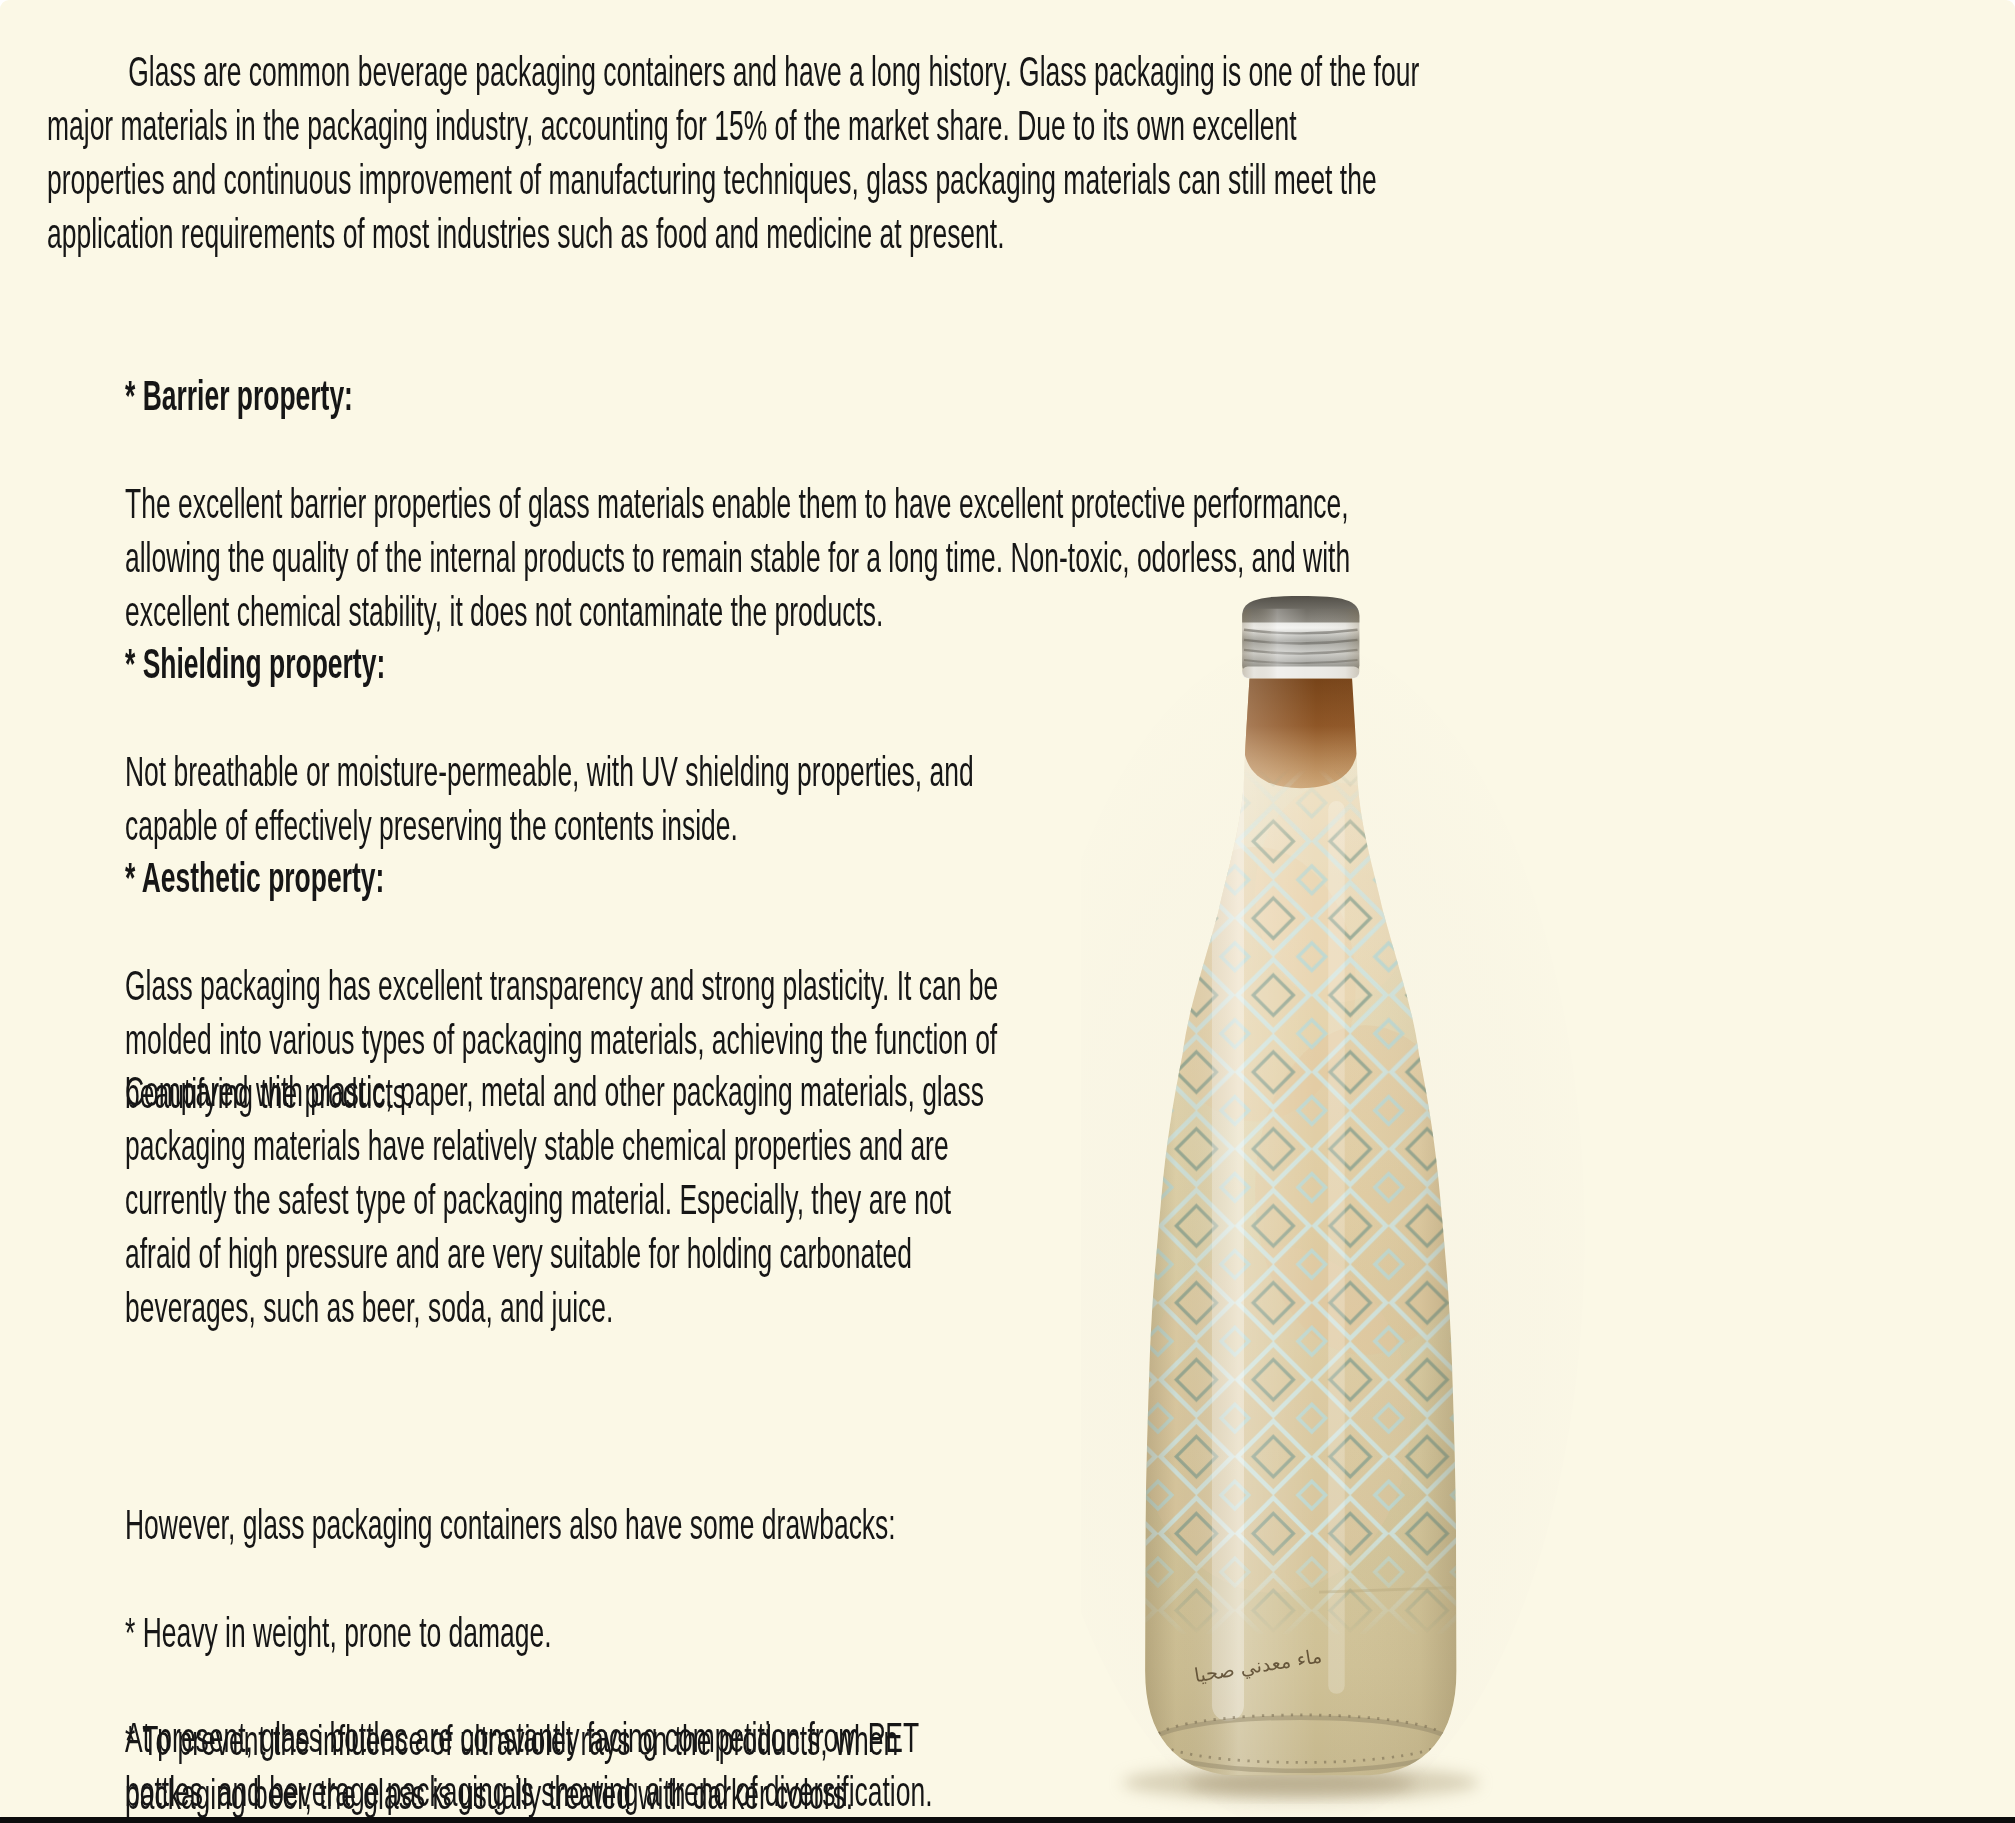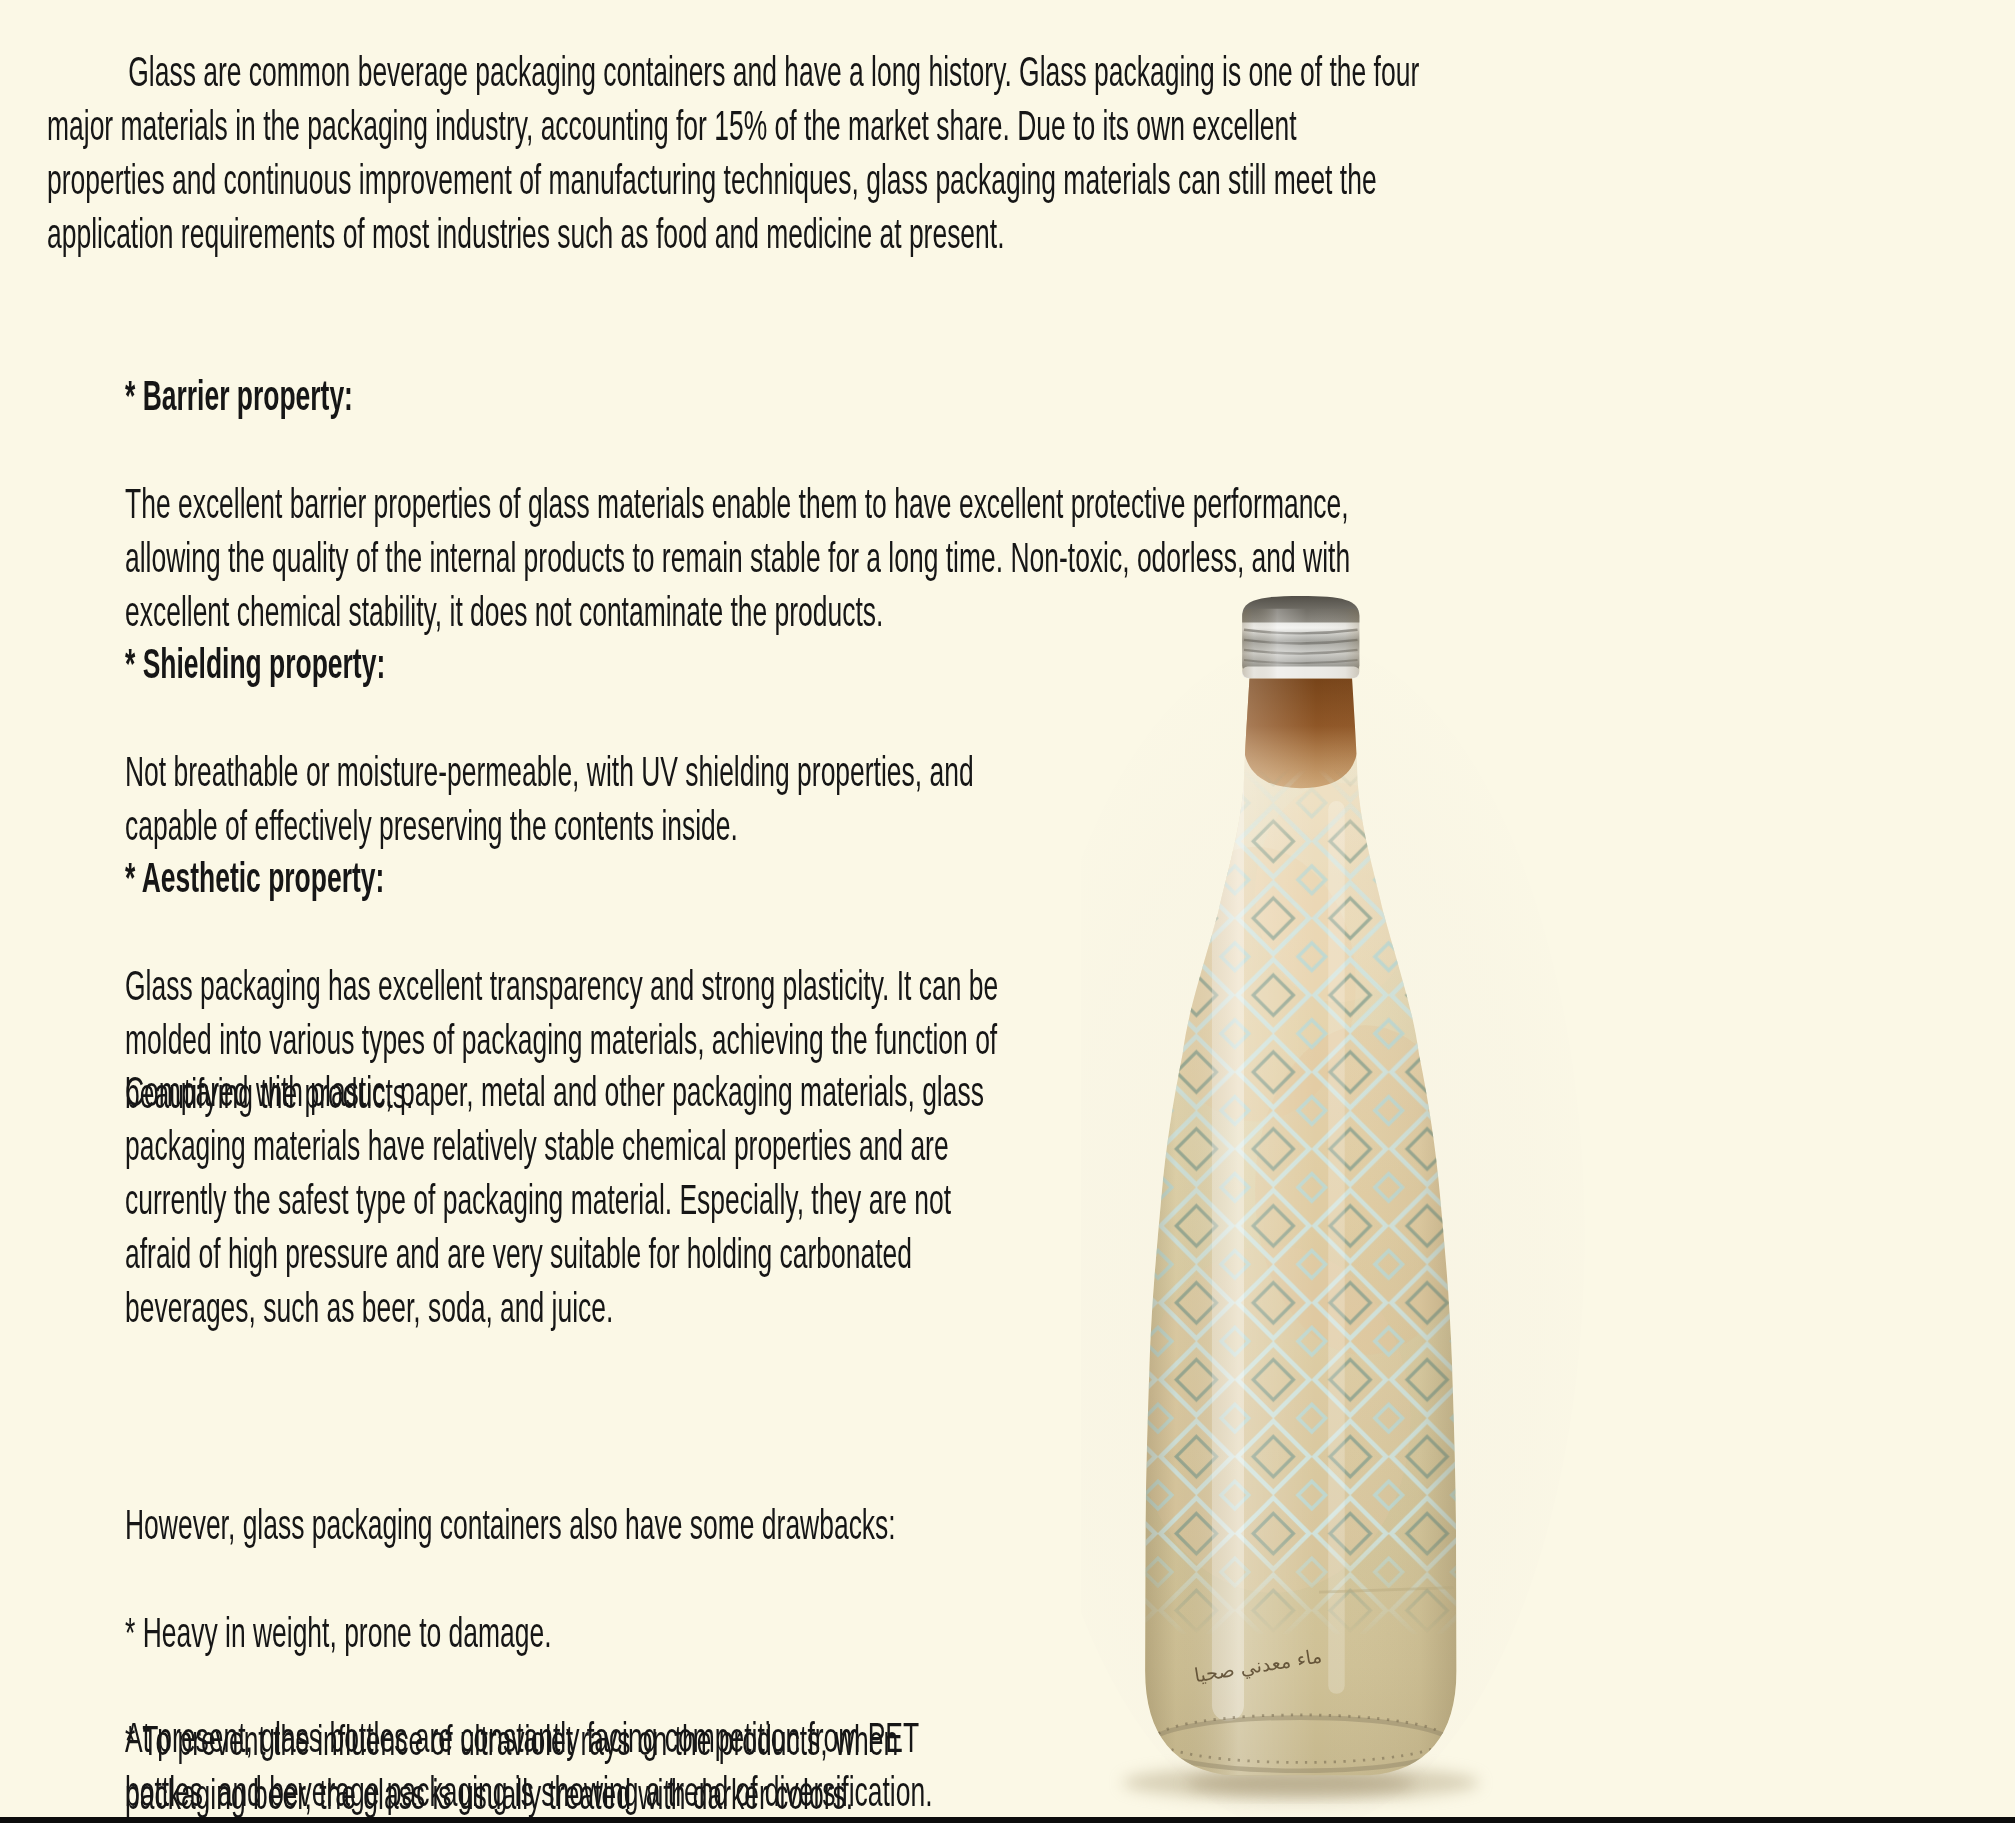--- a/index.html
+++ b/index.html
@@ -20,21 +20,21 @@
     letter-spacing:0px;
   }
   .para .head{font-weight:bold;}
   .intro{left:47px;text-indent:129px;}
   .bottle-fig{position:absolute;left:1081px;top:572px;width:641px;height:1251px;margin:0;}
   .bottom-bar{position:absolute;left:0;top:1817px;width:2015px;height:6.4px;}
 </style>
 </head>
 <body>
 
-<div class="page" style="background: rgb(251, 248, 230);">
+<div class="page" style="background: rgb(251, 248, 230); border-radius: 9px;">
   <div class="text-layer">
 
     <div class="para intro" style="top: 45px; color: rgb(22, 22, 22);">Glass are common beverage packaging containers and have a long history. Glass packaging is one of the four
 major materials in the packaging industry, accounting for 15% of the market share. Due to its own excellent
 properties and continuous improvement of manufacturing techniques, glass packaging materials can still meet the
 application requirements of most industries such as food and medicine at present.</div>
 
     <div class="para" style="top: 315px; color: rgb(22, 22, 22);">
       <div class="head">* Barrier property:</div>
       <div class="bodytxt">The excellent barrier properties of glass materials enable them to have excellent protective performance,

